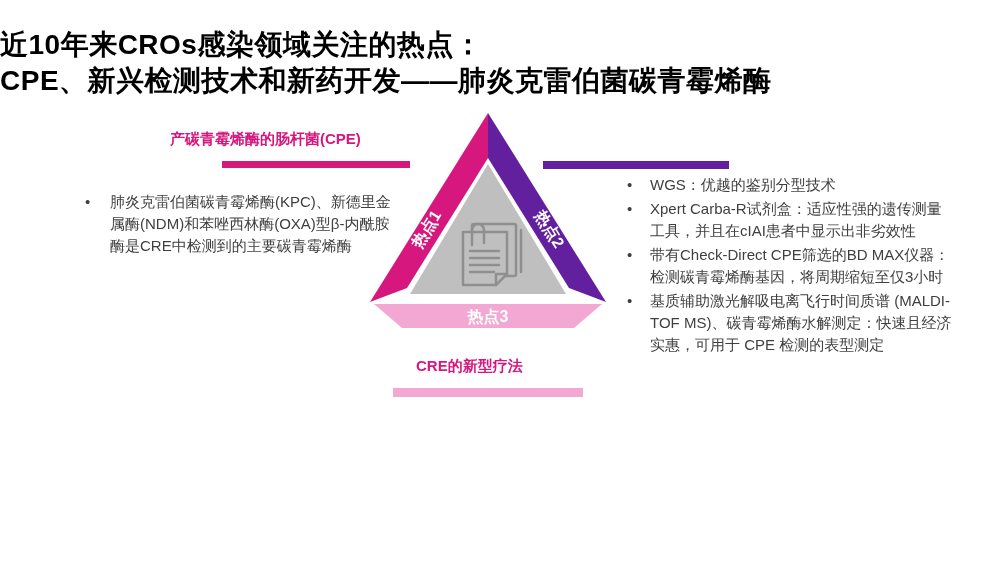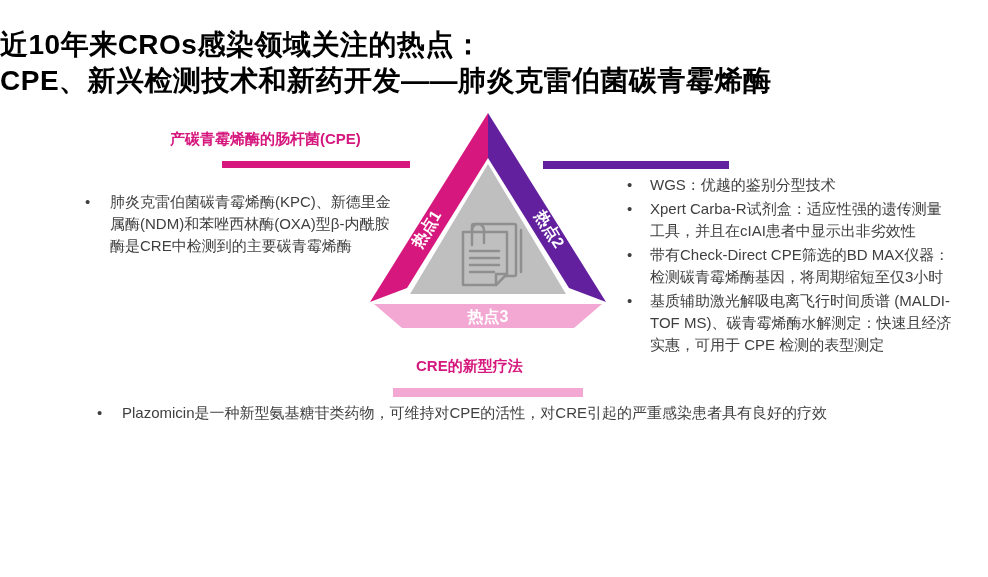--- a/index.html
+++ b/index.html
@@ -91,16 +91,15 @@
     </g>
 
     <text class="hotspot-label" transform="translate(63,120) rotate(-58)" text-anchor="middle">热点1</text>
     <text class="hotspot-label" transform="translate(177,120) rotate(58)" text-anchor="middle">热点2</text>
     <text class="hotspot-label" x="120" y="210" text-anchor="middle">热点3</text>
   </svg>
 
   <div class="sec-heading h-therapy">CRE的新型疗法</div>
   <div class="bar bar-therapy"></div>
   <ul class="bullets blk-therapy">
-    <li>Plazomicin是一种新型氨基糖苷类药物，可维持对CPE的活性，对CRE引起的严重感染患者具有良好的疗效</li>
   </ul>
 
 </div>
 
 </body></html>

